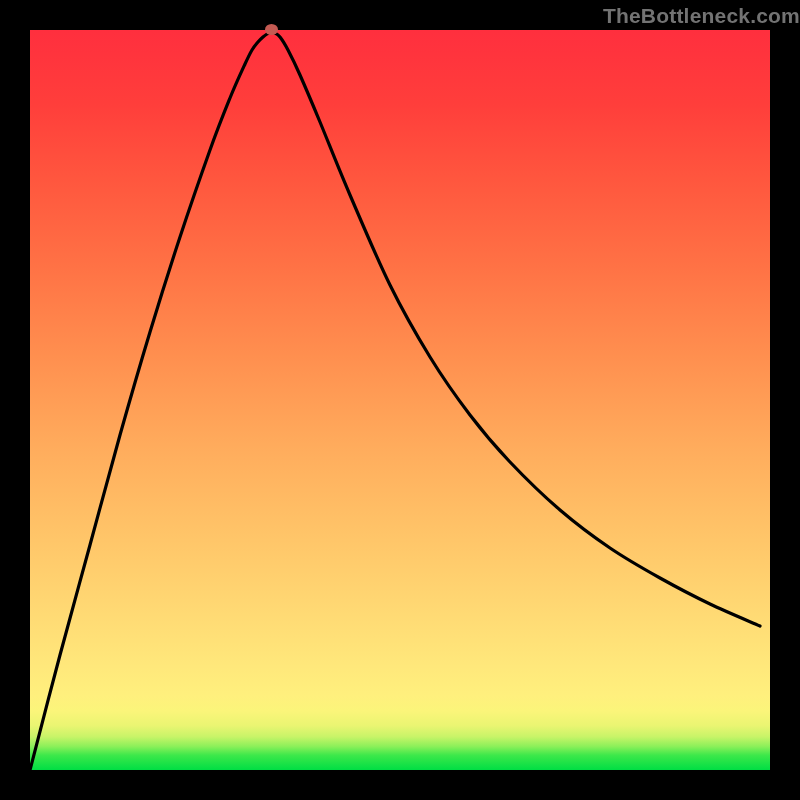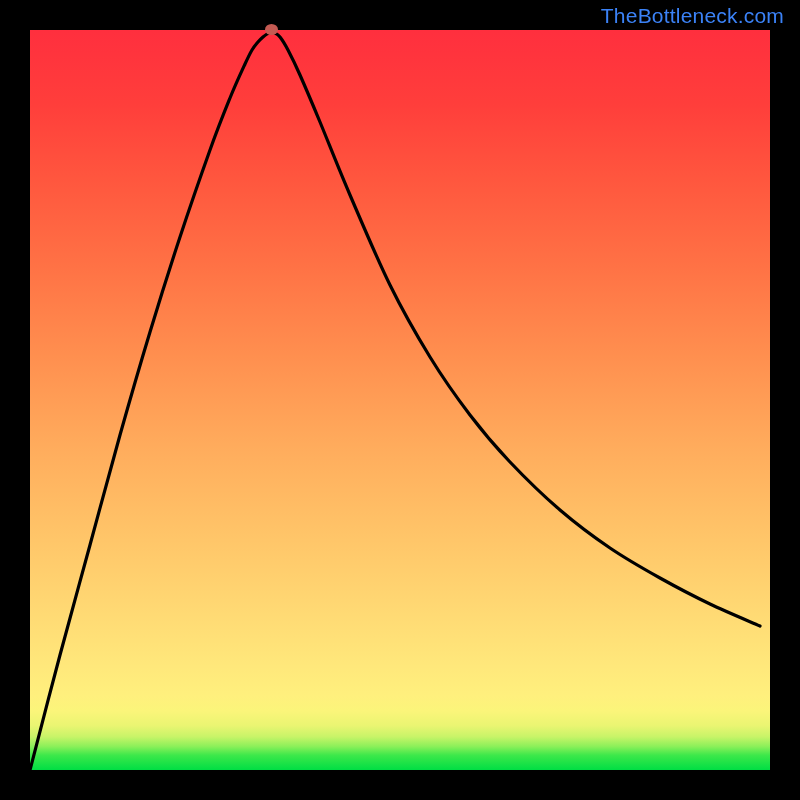--- a/index.html
+++ b/index.html
@@ -13,24 +13,24 @@
   }
   .frame {
     position: relative;
     width: 800px;
     height: 800px;
     background: #000;
   }
   .watermark {
     position: absolute;
     top: 4px;
-    right: 16px;
-    color: #3b82f6;
+    right: 0;
+    color: #737373;
     font-size: 21px;
-    font-weight: 400;
+    font-weight: 700;
     letter-spacing: 0.2px;
     z-index: 3;
   }
   .chart-bg {
     position: absolute;
     left: 30px;
     top: 30px;
     width: 740px;
     height: 740px;
     z-index: 1;

